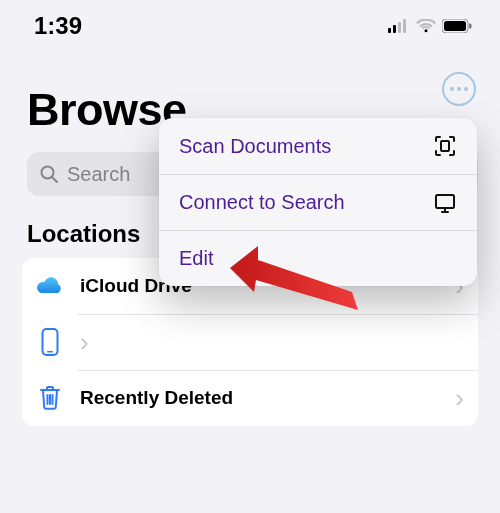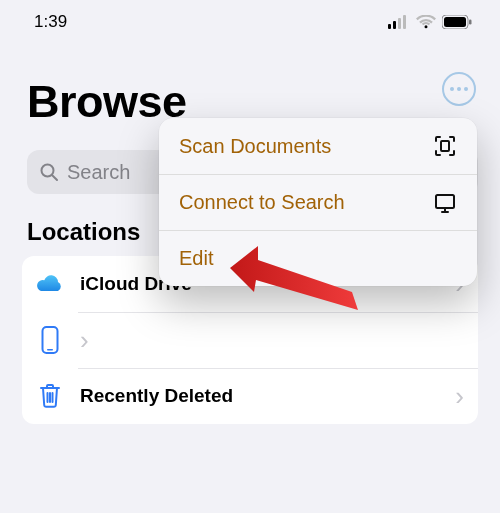--- a/index.html
+++ b/index.html
@@ -1,39 +1,39 @@
 <!DOCTYPE html>
 <html><head>
   <meta charset="utf-8">
   <style>
     * { margin:0; padding:0; box-sizing:border-box; -webkit-font-smoothing:antialiased; }
     body { font-family:-apple-system,BlinkMacSystemFont,"Helvetica Neue",sans-serif; background:#f2f2f7; width:500px; height:513px; overflow:hidden; position:relative; }
-    .status-bar { display:flex; justify-content:space-between; align-items:center; padding:12px 28px 8px 34px; font-size:17px; font-weight:400; }
+    .status-bar { display:flex; justify-content:space-between; align-items:center; padding:12px 28px 8px 34px; font-size:24px; font-weight:700; }
     .status-right { display:flex; align-items:center; gap:6px; }
 
     .more { position:absolute; right:24px; top:72px; width:34px; height:34px; border:2px solid #a6c8e6; border-radius:50%; display:flex; align-items:center; justify-content:center; }
     .more-dots { display:flex; gap:3px; }
     .more-dots span { width:4px; height:4px; background:#a6c8e6; border-radius:50%; }
 
-    .title { font-size:45px; font-weight:900; margin:36px 0 22px 27px; letter-spacing:-0.5px; }
+    .title { font-size:45px; font-weight:900; margin:36px 0 16px 27px; letter-spacing:-0.5px; }
 
     .search { display:flex; align-items:center; background:#e3e3e8; border-radius:12px; margin:0 22px 0 27px; height:44px; padding:0 12px; color:#828288; font-size:20px; gap:8px; }
 
     .section-h { font-size:24px; font-weight:800; margin:24px 0 10px 27px; }
 
     .list { background:#fff; margin:0 22px; border-radius:12px; overflow:hidden; }
     .row { display:flex; align-items:center; height:56px; padding:0 14px 0 12px; gap:14px; position:relative; }
     .row + .row::before { content:""; position:absolute; left:56px; right:0; top:0; height:1px; background:#e4e4e8; }
     .row-label { font-size:19px; font-weight:700; flex:1; }
     .chev { color:#c6c6cc; font-size:26px; font-weight:400; }
     .ic { width:32px; height:32px; display:flex; align-items:center; justify-content:center; }
 
     
     .popover { position:absolute; left:159px; top:118px; width:318px; background:#f6f6f9; border-radius:14px; box-shadow:0 18px 42px rgba(0,0,0,.26),0 0 0 .5px rgba(0,0,0,.05); overflow:hidden; z-index:10; }
-    .prow { display:flex; align-items:center; justify-content:space-between; height:56px; padding:0 20px; font-size:20px; font-weight:500; color:#a16207; }
+    .prow { display:flex; align-items:center; justify-content:space-between; height:56px; padding:0 20px; font-size:20px; font-weight:500; color:#4c1d95; }
     .prow + .prow { border-top:1px solid #ddd; }
 
     
     .arrow { position:absolute; left:230px; top:240px; z-index:20; pointer-events:none; }
   </style>
 </head>
 <body>
 
 <div class="status-bar">
   <span>1:39</span>

